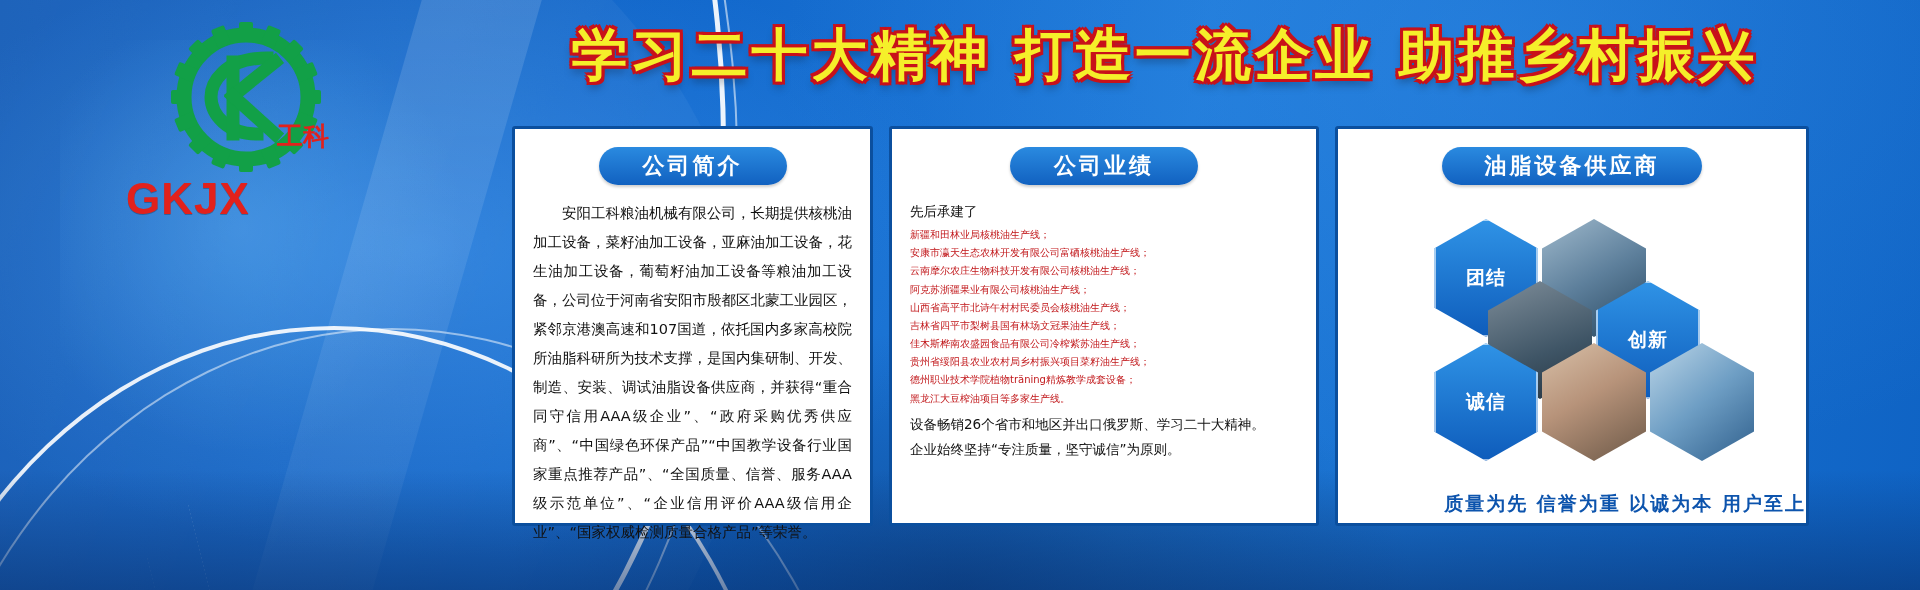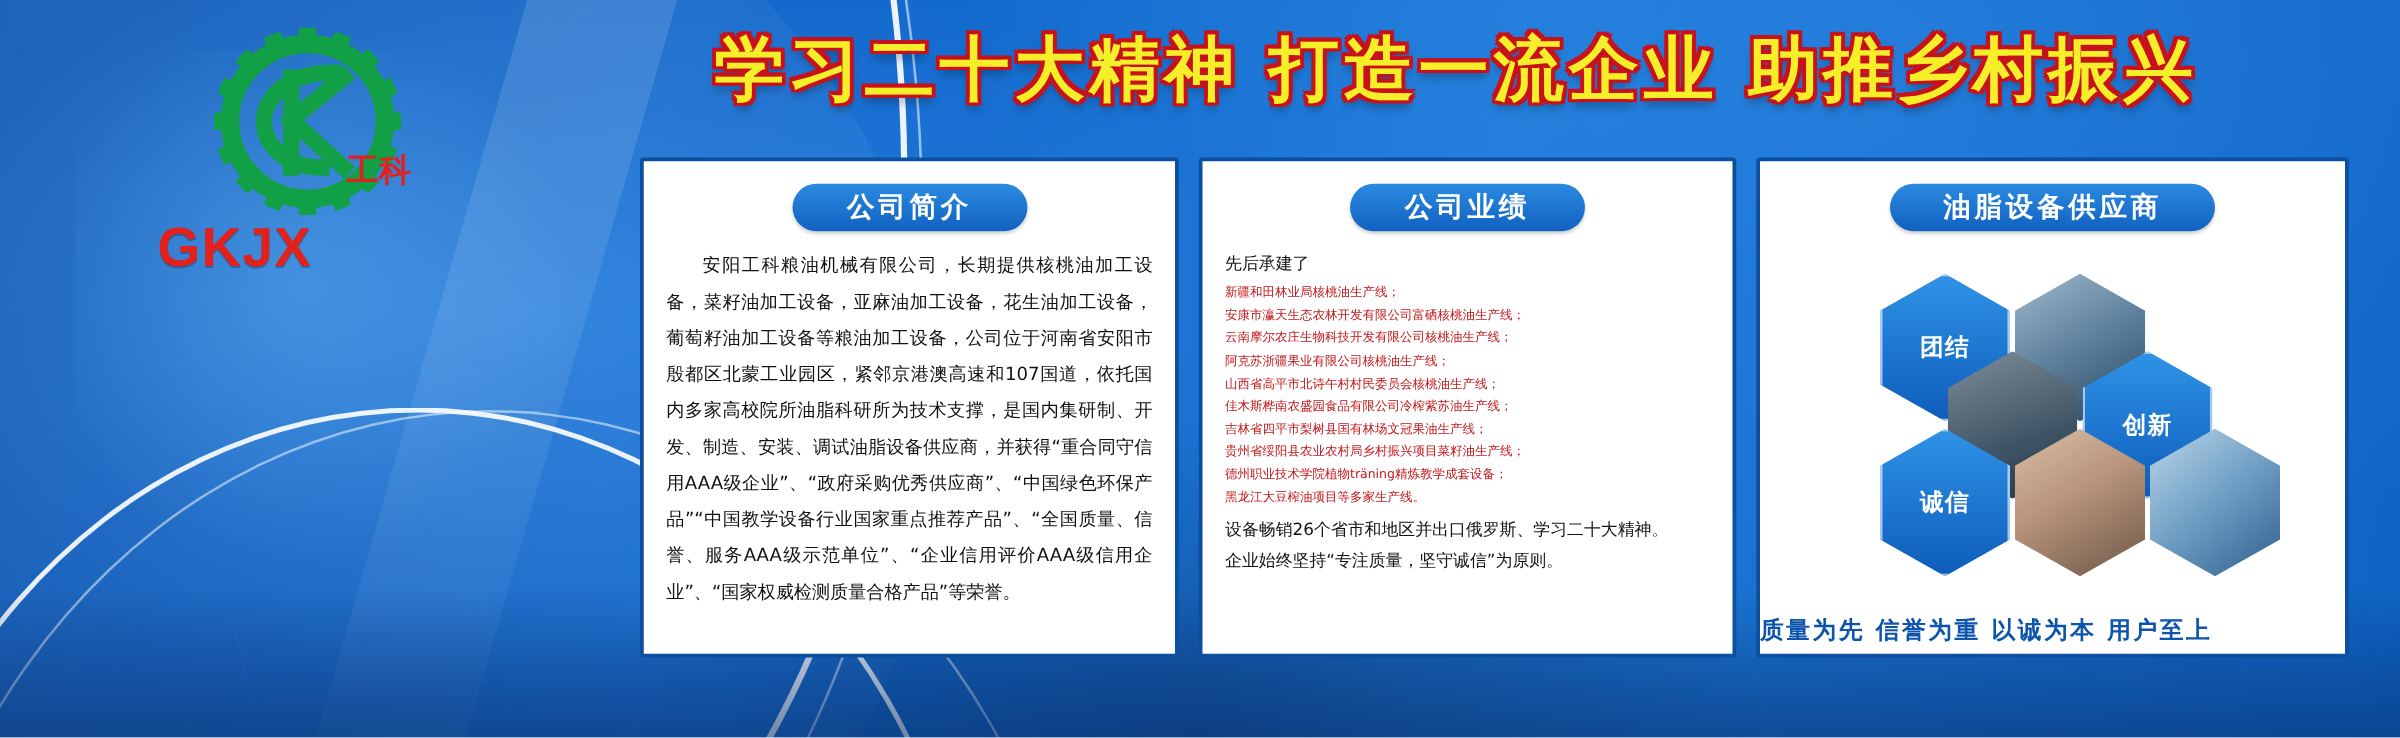--- a/index.html
+++ b/index.html
@@ -138,21 +138,21 @@
     gap: 16px;
   }
   .panel {
     background: #ffffff;
     border: 3px solid #0b4f9e;
     border-radius: 3px;
     box-sizing: border-box;
     position: relative;
     padding: 14px 18px 12px 18px;
   }
-  .panel-a { width: 431px; }
+  .panel-a { width: 361px; }
   .panel-b { width: 430px; }
   .panel-c { width: 474px; }
 
   .panel-title {
     margin: 4px auto 14px auto;
     width: 188px;
     height: 38px;
     background: linear-gradient(180deg, #2a8ae0 0%, #1161c0 100%);
     border-radius: 19px;
     color: #ffffff;
@@ -226,21 +226,21 @@
   .h3 { left: 294px; top: 20px; }
   .h4 { left: 132px; top: 82px; }
   .h5 { left: 240px; top: 82px; }
   .h6 { left: 78px;  top: 144px; }
   .h7 { left: 186px; top: 144px; }
   .h8 { left: 294px; top: 144px; }
 
   .slogan {
     position: absolute;
     left: 0; right: 0; bottom: 6px;
-    text-align: left;
+    text-align: right;
     color: #0d54ad;
     font-size: 19px;
     font-weight: 700;
     letter-spacing: 2px;
     font-family: "DejaVu Sans", sans-serif;
   }
 
   
   .arc-bottom {
     position: absolute;
@@ -322,22 +322,22 @@
 
     <section class="panel panel-b">
       <div class="panel-title">公司业绩</div>
       <div class="ach-intro">先后承建了</div>
       <ul class="ach-list">
         <li>新疆和田林业局核桃油生产线；</li>
         <li>安康市瀛天生态农林开发有限公司富硒核桃油生产线；</li>
         <li>云南摩尔农庄生物科技开发有限公司核桃油生产线；</li>
         <li>阿克苏浙疆果业有限公司核桃油生产线；</li>
         <li>山西省高平市北诗午村村民委员会核桃油生产线；</li>
+        <li>吉林省四平市梨树县国有林场文冠果油生产线；</li>
         <li>佳木斯桦南农盛园食品有限公司冷榨紫苏油生产线；</li>
-        <li>吉林省四平市梨树县国有林场文冠果油生产线；</li>
         <li>贵州省绥阳县农业农村局乡村振兴项目菜籽油生产线；</li>
         <li>德州职业技术学院植物träning精炼教学成套设备；</li>
         <li>黑龙江大豆榨油项目等多家生产线。</li>
       </ul>
       <div class="ach-tail">设备畅销26个省市和地区并出口俄罗斯、学习二十大精神。</div>
       <div class="ach-tail">企业始终坚持“专注质量，坚守诚信”为原则。</div>
     </section>
 
     <section class="panel panel-c">
       <div class="panel-title wide">油脂设备供应商</div>

